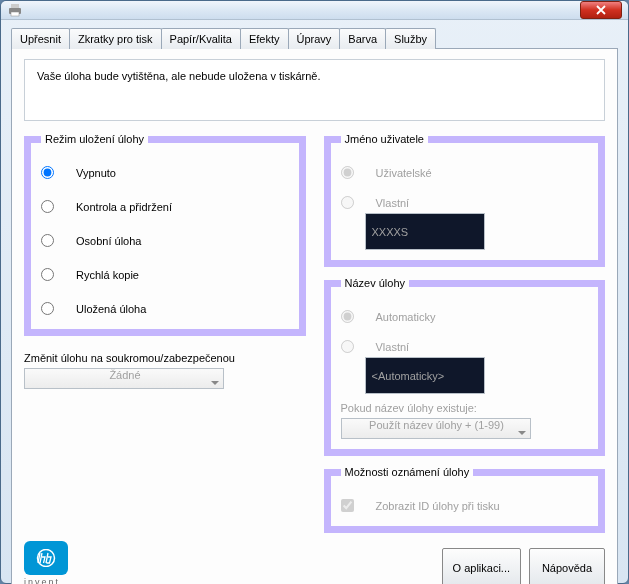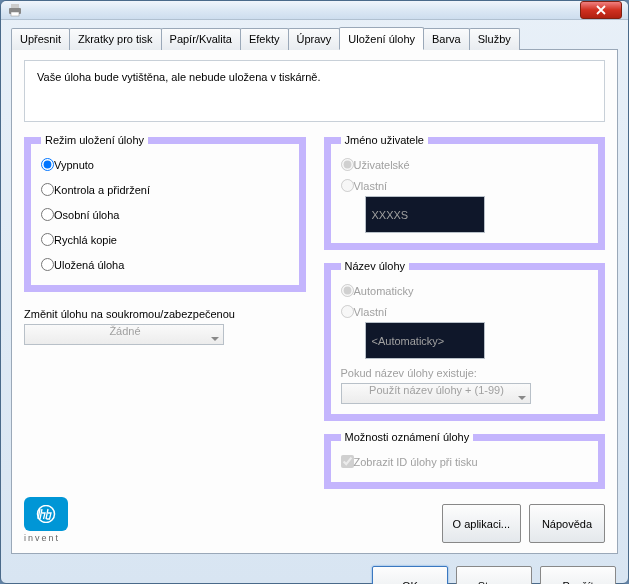--- a/index.html
+++ b/index.html
@@ -107,23 +107,24 @@
 
 fieldset {
   border: 7px solid #c4b5fd;
   padding: 8px 10px 10px 10px;
 }
 legend { padding: 0 4px; font-size: 11px; }
 
 .radio-row, .check-row {
   display: flex;
   align-items: center;
-  gap: 0;
+  gap: 22px;
   padding: 4px 0;
   font-size: 11px;
+  margin-top: 9px;
 }
 .disabled { color: #a0a0a0; }
 input[type=radio], input[type=checkbox] { margin: 0; }
 
 .grouplabel {
   font-size: 11px;
   margin-bottom: 4px;
   margin-top: 6px;
 }
 
@@ -229,21 +230,20 @@
     </div>
   </div>
 
   <div class="body-area">
     <div class="tabs" id="tab-strip">
         <div class="tab">Upřesnit</div>
         <div class="tab">Zkratky pro tisk</div>
         <div class="tab">Papír/Kvalita</div>
         <div class="tab">Efekty</div>
         <div class="tab">Úpravy</div>
-        <div class="tab active">Uložení úlohy</div>
         <div class="tab">Barva</div>
         <div class="tab">Služby</div>
       </div>
 
     <div class="tabpanel">
 
       <div class="info-box">
         <span>Vaše úloha bude vytištěna, ale nebude uložena v tiskárně.</span>
       </div>
 

